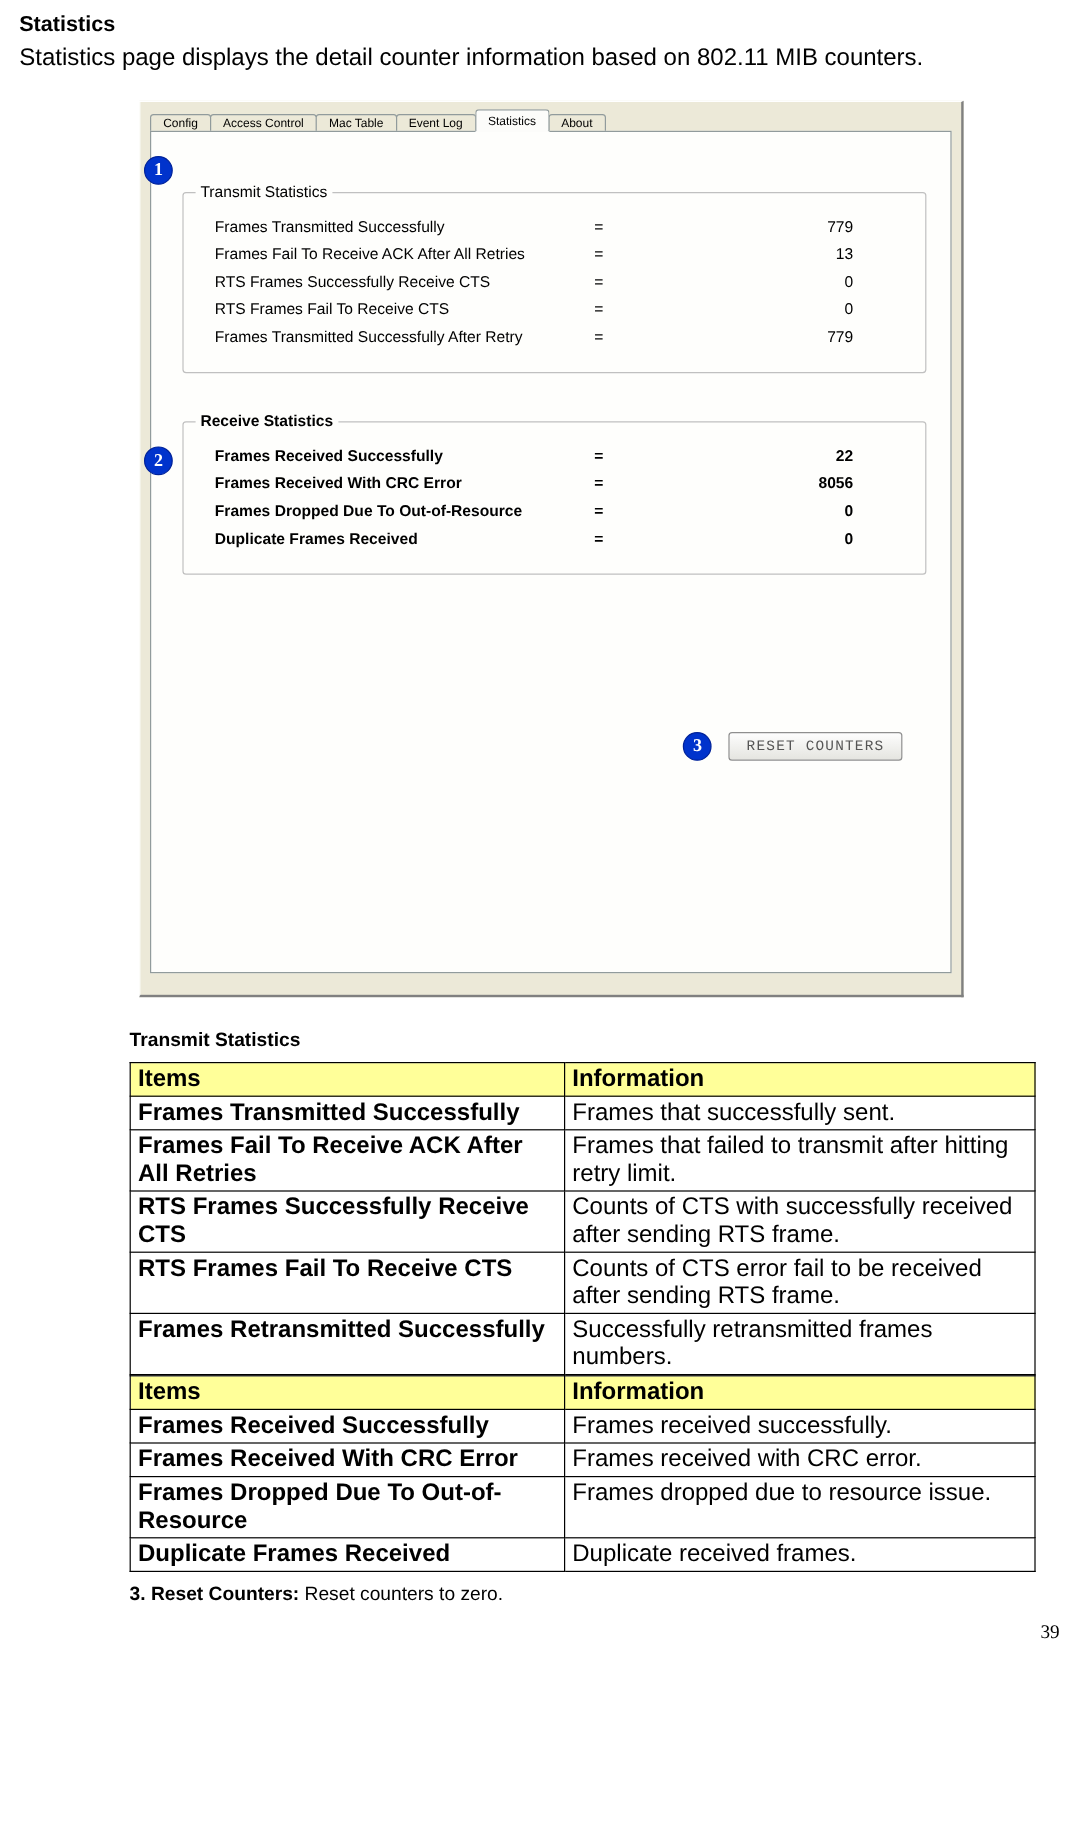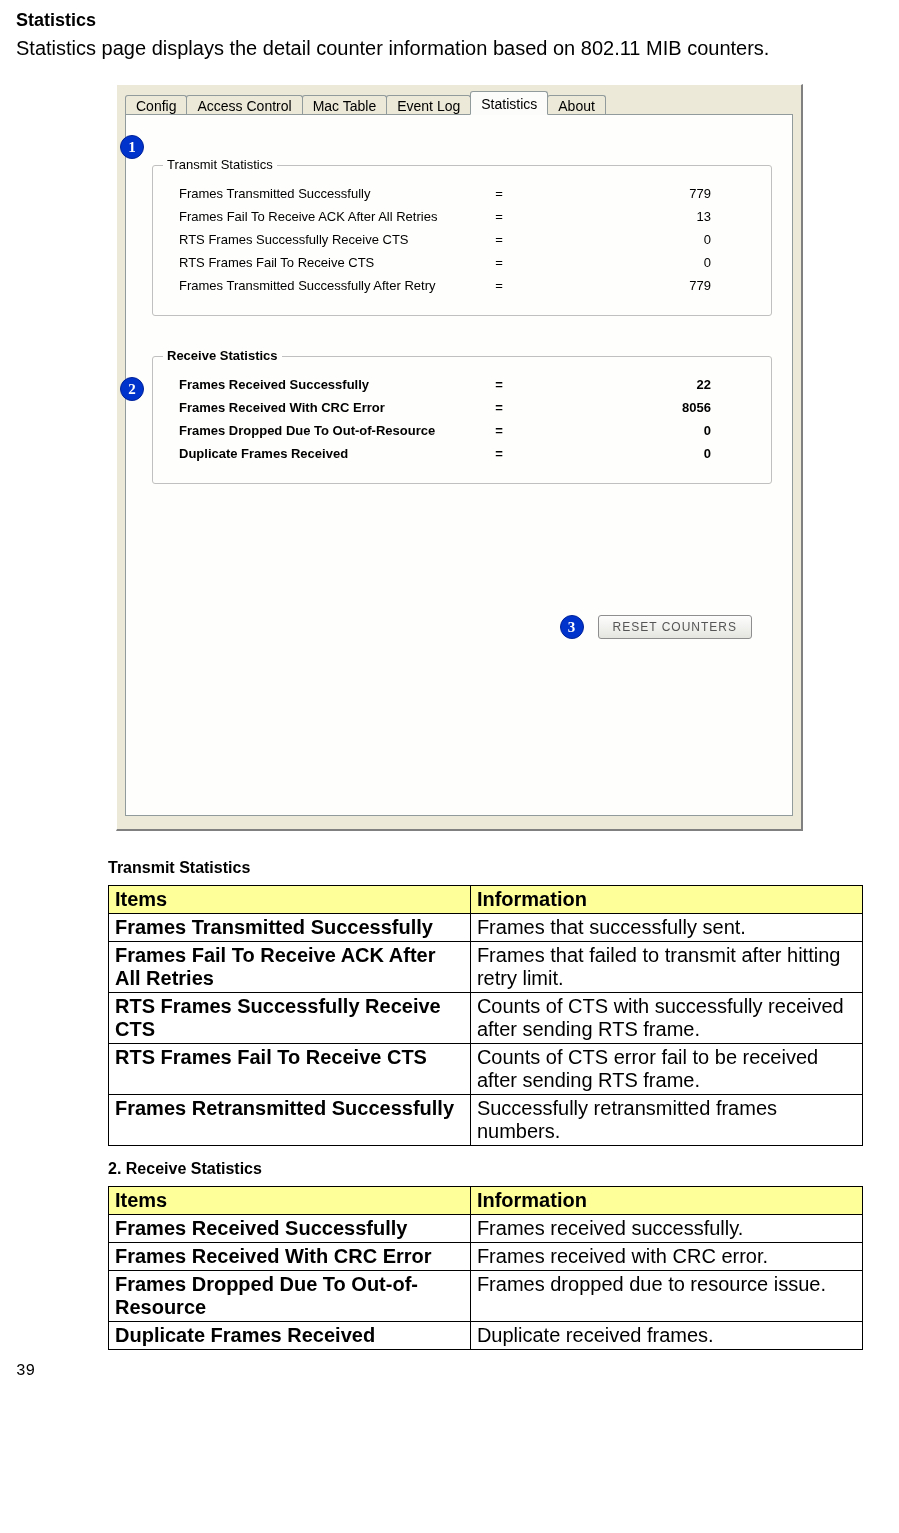--- a/index.html
+++ b/index.html
@@ -33,21 +33,21 @@
     border-right: 2px solid #808080;
     border-bottom: 2px solid #808080;
     padding: 6px 8px 8px 8px;
     position: relative;
     min-height: 730px;
   }
   .tabstrip {
     display: flex;
     align-items: flex-end;
     font-family: Tahoma, Arial, sans-serif;
-    font-size: 14px;
+    font-size: 10px;
     margin-bottom: -1px;
   }
   .tab {
     border: 1px solid #919b9c;
     border-bottom: none;
     border-radius: 3px 3px 0 0;
     padding: 2px 10px;
     background: #ece9d8;
     margin-right: -1px;
     position: relative;
@@ -110,21 +110,21 @@
     border: 1px solid #002299;
   }
   .reset-row {
     position: absolute;
     right: 40px;
     top: 500px;
     display: flex;
     align-items: center;
   }
   .reset-btn {
-    font-family: Liberation Sans, sans-serif;
+    font-family: Liberation Mono, monospace;
     font-size: 12px;
     letter-spacing: 1px;
     background: linear-gradient(#fdfdfd, #e5e5e0);
     border: 1px solid #8e8e8e;
     border-radius: 3px;
     padding: 4px 14px;
     margin-left: 14px;
     color: #555;
   }
   
@@ -152,22 +152,22 @@
     background: #ffff99;
     font-weight: bold;
   }
   table.desc td.itm { font-weight: bold; width: 48%; }
   .justify { text-align: justify; }
   .footer-text {
     font-size: 16px;
     margin: 10px 0 14px 0;
   }
   .page-num {
-    text-align: left;
-    font-family: Liberation Mono, monospace;
+    text-align: right;
+    font-family: Liberation Serif, serif;
     font-size: 16px;
     margin-top: 12px;
   }
 </style>
 </head>
 <body>
 
 <div class="page-title">Statistics</div>
 <div class="page-desc">Statistics page displays the detail counter information based on 802.11 MIB counters.</div>
 
@@ -275,21 +275,20 @@
       <td class="itm">RTS Frames Fail To Receive CTS</td>
       <td>Counts of CTS error fail to be received after sending RTS frame.</td>
     </tr>
     <tr>
       <td class="itm">Frames Retransmitted Successfully</td>
       <td>Successfully retransmitted frames numbers.</td>
     </tr>
   </tbody>
     </table>
 
-  <div class="section-heading">2. Receive Statistics</div>
   <table class="desc">
     <tbody>
         <tr>
       <th>Items</th>
       <th>Information</th>
     </tr>
     <tr>
       <td class="itm">Frames Received Successfully</td>
       <td>Frames received successfully.</td>
     </tr>
@@ -301,15 +300,18 @@
       <td class="itm">Frames Dropped Due To Out-of-Resource</td>
       <td class="justify">Frames dropped due to resource issue.</td>
     </tr>
     <tr>
       <td class="itm">Duplicate Frames Received</td>
       <td>Duplicate received frames.</td>
     </tr>
   </tbody>
     </table>
 
+  <div class="footer-text">
+    <b>3. Reset Counters: </b><span>Reset counters to zero.</span>
+  </div>
 </div>
 
 <div class="page-num">39</div>
 
 </body></html>

